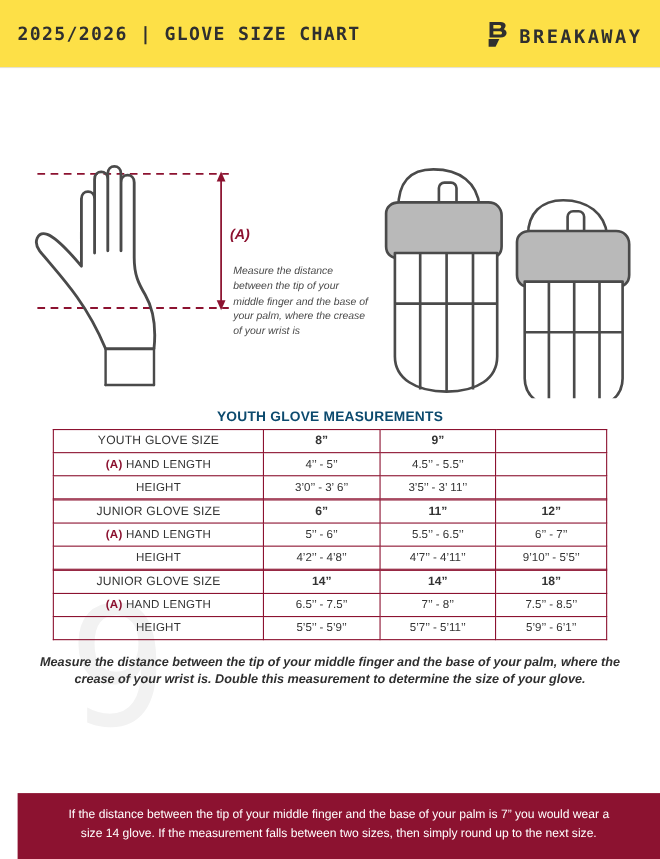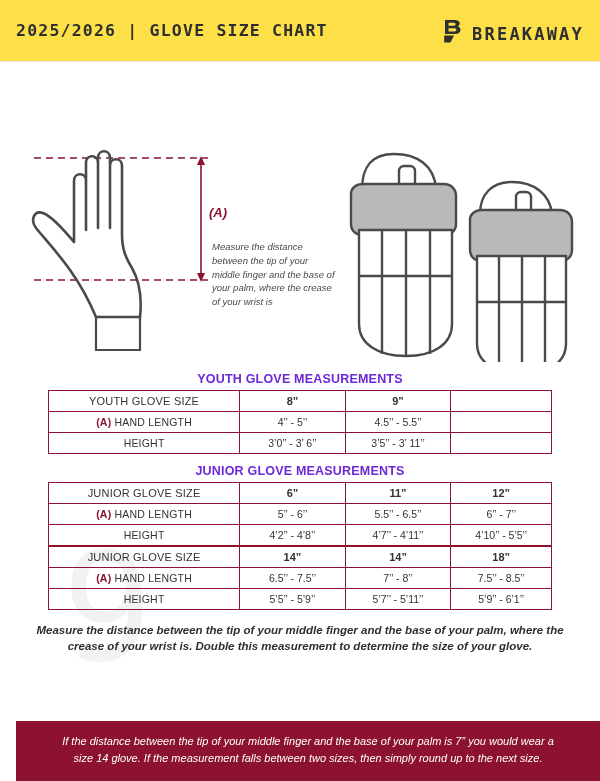--- a/index.html
+++ b/index.html
@@ -73,21 +73,21 @@
     font-style: italic;
     color: #8c1230;
   }
 
   
   .tables { padding: 0 48px; }
   .tbl-title {
     text-align: center;
     font-size: 12.5px;
     font-weight: bold;
-    color: #6d28d9;
+    color: #0c4a6e;
     margin: 10px 0 4px;
     letter-spacing: 0.2px;
   }
   table {
     width: 100%;
     border-collapse: collapse;
     table-layout: fixed;
   }
   td {
     border: 1px solid #8c1230;
@@ -115,21 +115,20 @@
     font-weight: bold;
     line-height: 1.42;
     color: #2f2f2f;
   }
   .footer-band {
     background: #8c1230;
     color: #ffffff;
     padding: 12px 40px 14px;
     text-align: center;
     font-size: 11px;
-    font-style: italic;
     line-height: 1.55;
     position: absolute;
     left: 16px; right: 0; bottom: 0;
   }
   .wm {
     position: absolute;
     left: 62px;
     bottom: 86px;
     font-size: 150px;
     color: #f2f2f2;
@@ -243,21 +242,20 @@
       </tr>
       <tr>
         <td class="rowhead">HEIGHT</td>
         <td>3’0’’ - 3’ 6’’</td>
         <td>3’5’’ - 3’ 11’’</td>
         <td class="blank"></td>
       </tr>
     </tbody>
   </table>
 
-  <div class="tbl-title">JUNIOR GLOVE MEASUREMENTS</div>
   <table>
     <colgroup>
         <col style="width:38%">
         <col style="width:21%">
         <col style="width:21%">
         <col style="width:20%">
       </colgroup>
     <tbody>
       <tr class="head">
         <td class="rowhead">JUNIOR GLOVE SIZE</td>
@@ -268,21 +266,21 @@
       <tr>
         <td class="rowhead"><span class="amark">(A)</span> <span>HAND LENGTH</span></td>
         <td>5’’ - 6’’</td>
         <td>5.5’’ - 6.5’’</td>
         <td>6’’ - 7’’</td>
       </tr>
       <tr>
         <td class="rowhead">HEIGHT</td>
         <td>4’2’’ - 4’8’’</td>
         <td>4’7’’ - 4’11’’</td>
-        <td>4’10’’ - 5’5’’</td>
+        <td>9’10’’ - 5’5’’</td>
       </tr>
     </tbody>
   </table>
 
   <table>
     <colgroup>
         <col style="width:38%">
         <col style="width:21%">
         <col style="width:21%">
         <col style="width:20%">

